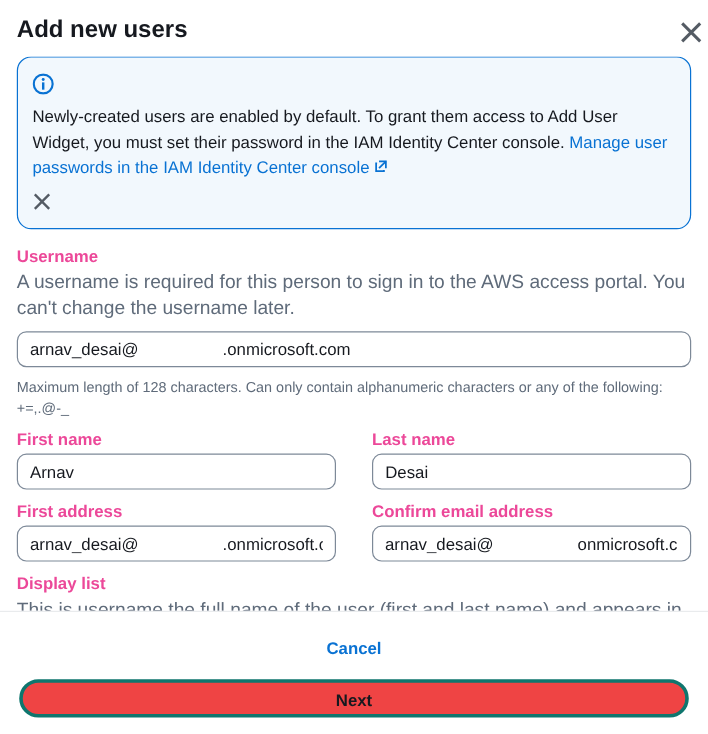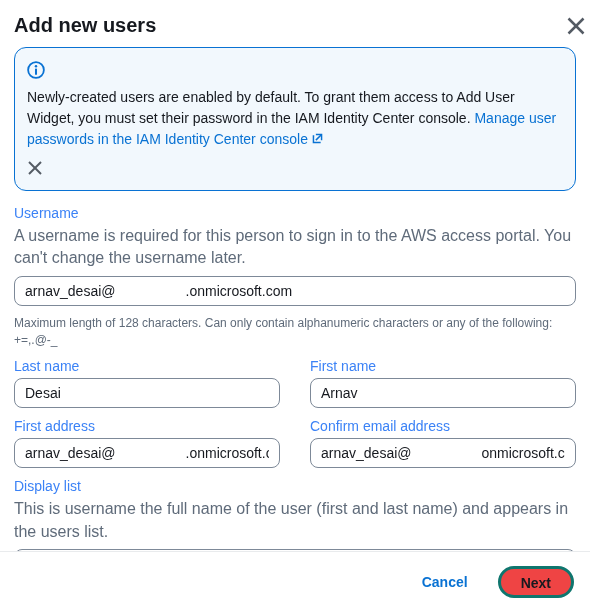--- a/index.html
+++ b/index.html
@@ -10,21 +10,21 @@
     width: 590px;
     height: 612px;
     background: #ffffff;
     position: relative;
     display: flex;
     flex-direction: column;
   }
   .modal-header {
     display: flex;
     justify-content: space-between;
-    align-items: center;
+    align-items: flex-end;
     padding: 14px 4px 10px 14px;
     gap: 44px;
   }
   .modal-title {
     font-size: 20px;
     font-weight: 700;
     color: #16191f;
   }
   .close-x {
     width: 20px; height: 20px;
@@ -72,23 +72,23 @@
     width: 16px; height: 16px;
     cursor: pointer;
     stroke: #545b64;
     stroke-width: 2;
     fill: none;
     flex-shrink: 0;
     margin-top: 2px;
   }
   .field-group { margin-bottom: 10px; }
   .field-label {
-    font-weight: 400;
-    font-size: 14px;
-    color: #3b82f6;
+    font-weight: 700;
+    font-size: 14px;
+    color: #ec4899;
     display: block;
     margin-bottom: 4px;
   }
   .field-desc {
     font-size: 16px;
     color: #5f6b7a;
     line-height: 1.4;
     margin-bottom: 6px;
   }
   .field-help {
@@ -112,20 +112,21 @@
     gap: 30px;
   }
   .col { flex: 1; }
   .footer {
     border-top: 1px solid #e9ebed;
     padding: 14px 16px;
     display: flex;
     justify-content: flex-end;
     gap: 10px;
     margin-top: auto;
+    flex-direction: column;
   }
   .btn {
     font-family: inherit;
     font-size: 14px;
     font-weight: 700;
     border-radius: 20px;
     padding: 6px 20px;
     cursor: pointer;
     height: 32px;
   }
@@ -174,26 +175,26 @@
 
   <div class="field-group">
     <label class="field-label">Username</label>
     <div class="field-desc">A username is required for this person to sign in to the AWS access portal. You can't change the username later.</div>
     <input type="text" class="text-input" value="arnav_desai@                  .onmicrosoft.com" style="">
     <div class="field-help">Maximum length of 128 characters. Can only contain alphanumeric characters or any of the following: +=,.@-_</div>
   </div>
 
   <div class="row">
     <div class="col field-group">
+      <label class="field-label">First name</label>
+      <input type="text" class="text-input" value="Arnav" style="">
+    </div>
+    <div class="col field-group">
       <label class="field-label">Last name</label>
       <input type="text" class="text-input" value="Desai" style="">
-    </div>
-    <div class="col field-group">
-      <label class="field-label">First name</label>
-      <input type="text" class="text-input" value="Arnav" style="">
     </div>
   </div>
 
   <div class="row">
     <div class="col field-group">
       <label class="field-label">First address</label>
       <input type="text" class="text-input" value="arnav_desai@                  .onmicrosoft.com" style="">
     </div>
     <div class="col field-group">
       <label class="field-label">Confirm email address</label>

